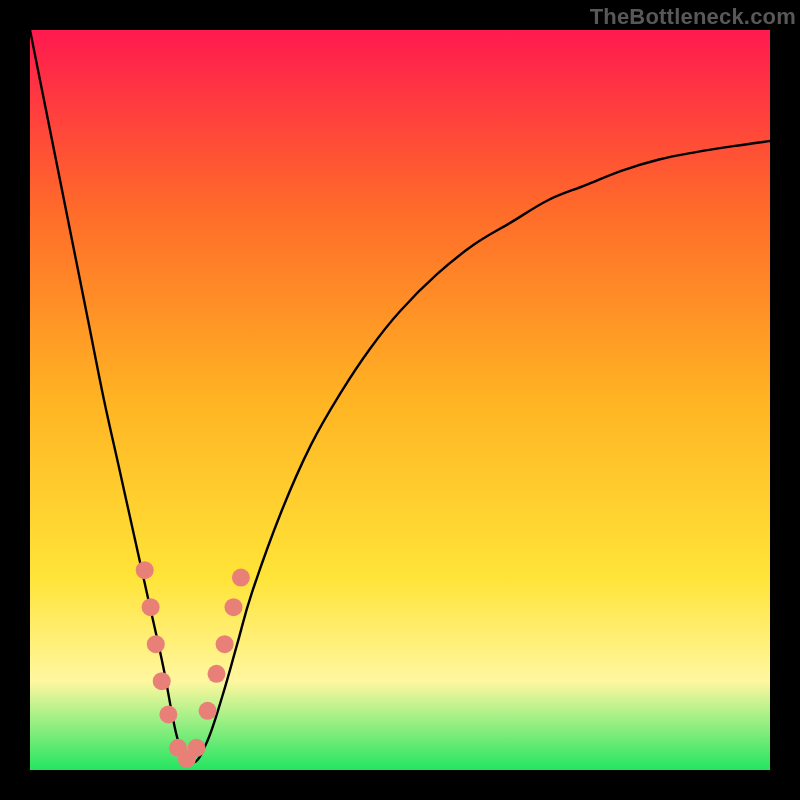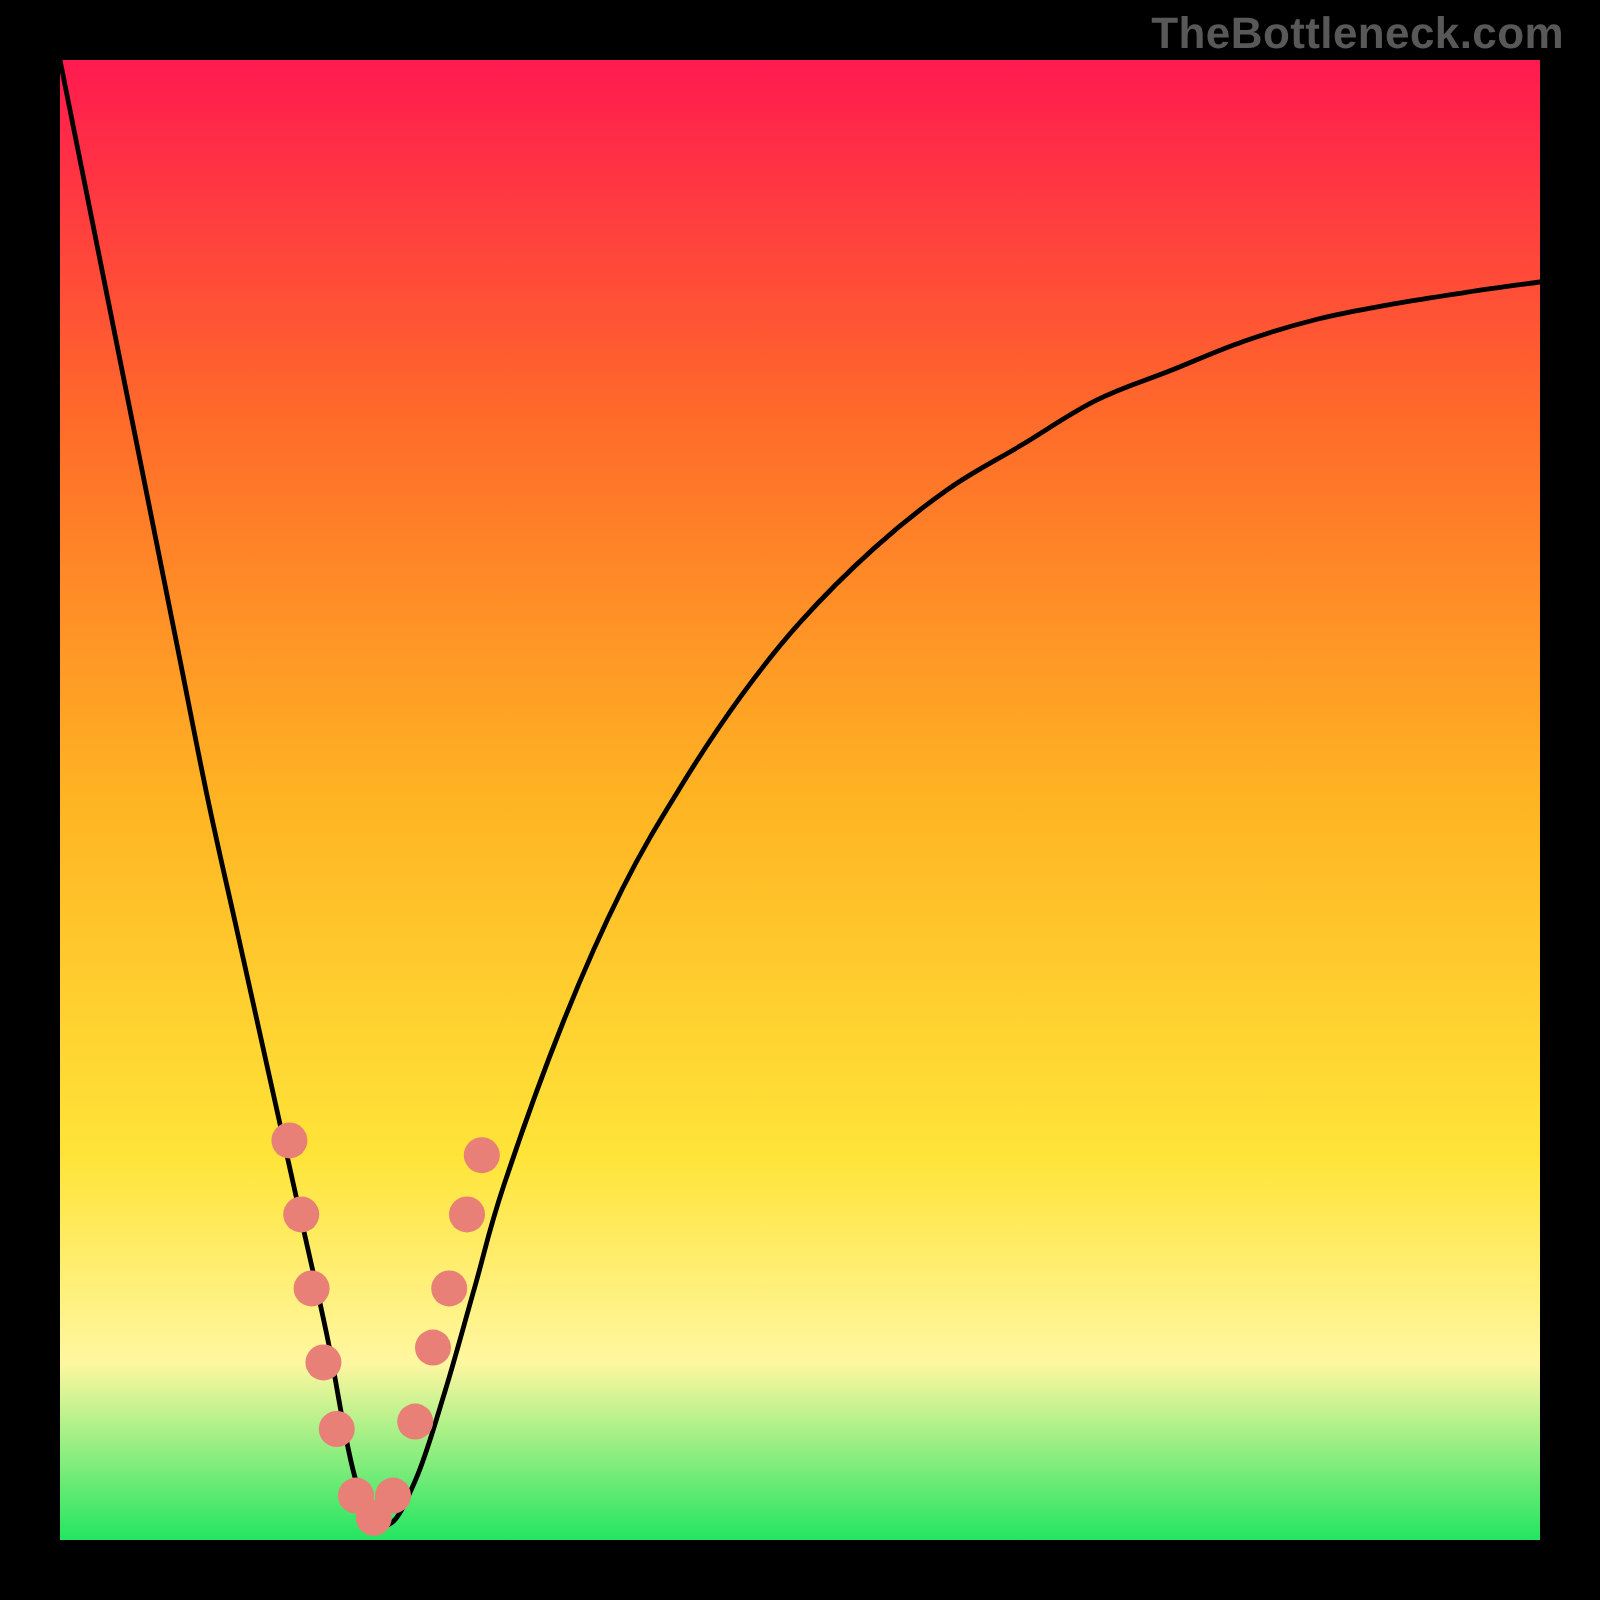--- a/index.html
+++ b/index.html
@@ -37,21 +37,21 @@
     position: absolute;
     left: 0;
     top: 0;
     width: 740px;
     height: 740px;
     overflow: visible;
   }
   .watermark {
     position: absolute;
     top: 4px;
-    right: 18px;
+    right: 4px;
     font-family: Arial, Helvetica, sans-serif;
     font-size: 22px;
     font-weight: 600;
     color: #585858;
     letter-spacing: 0.2px;
     user-select: none;
   }
 </style>
 </head>
 <body>

